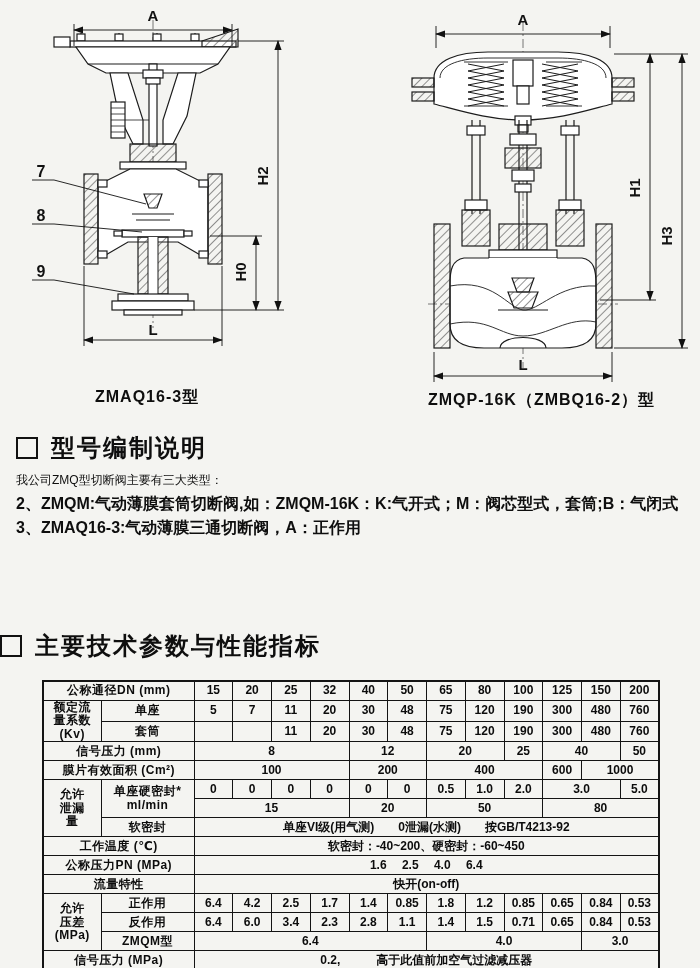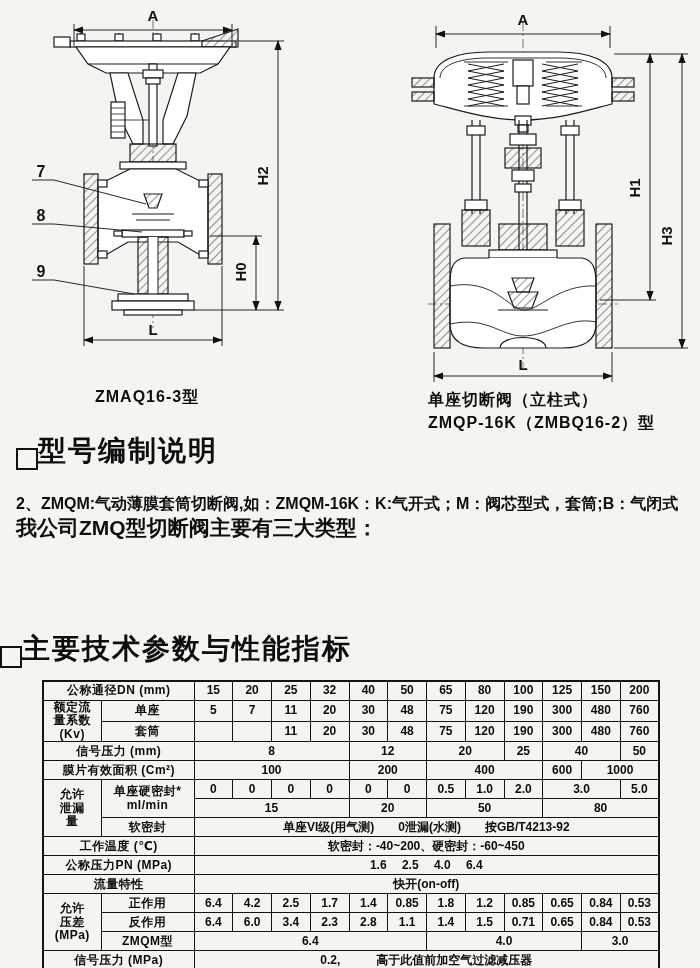--- a/index.html
+++ b/index.html
@@ -7,24 +7,24 @@
     width:700px;height:968px;position:relative;overflow:hidden;
     background:#f4f4f1;color:#0e0e0e;
     font-family:"Liberation Sans","DejaVu Sans",sans-serif;
   }
   .abs{position:absolute;}
   svg{display:block;}
   .dimtxt{font-size:15px;font-weight:bold;fill:#111;text-anchor:middle;
     font-family:"Liberation Sans","DejaVu Sans",sans-serif;}
   .parttxt{font-size:16px;font-weight:bold;fill:#111;text-anchor:middle;}
   .caption{font-weight:bold;font-size:16px;line-height:23px;letter-spacing:1px;}
-  .section-heading{display:flex;align-items:flex-end;
-    font-size:28px;font-weight:bold;letter-spacing:2px;}
+  .section-heading{display:flex;align-items:center;gap:13px;
+    font-size:24px;font-weight:bold;letter-spacing:2px;}
   .sq{width:18px;height:18px;border:2px solid #111;display:inline-block;background:transparent;}
-  .intro{font-size:21px;font-weight:bold;line-height:24px;margin-top:48px;}
+  .intro{font-size:12px;font-weight:normal;line-height:24px;}
   .model-line{font-size:16px;font-weight:bold;line-height:24px;white-space:nowrap;}
   .model-line.indent{padding-left:38px;}
   table.params{border-collapse:collapse;table-layout:fixed;width:616px;
     border:2px solid #141414;background:transparent;}
   table.params td{
     border:1.2px solid #141414;text-align:center;vertical-align:middle;
     font-size:12px;font-weight:bold;padding:0 1px;height:18px;
     white-space:pre-line;line-height:1.12;overflow:hidden;color:#0c0c0c;
   }
   td.lbl{font-size:12px;letter-spacing:0.5px;}
@@ -198,33 +198,33 @@
       <line x1="36" y1="368" x2="214" y2="368" marker-start="url(#arR)" marker-end="url(#arR)"></line>
     </g>
     <text class="dimtxt" x="125" y="17">A</text>
     <text class="dimtxt" transform="rotate(-90 242 180)" x="242" y="180">H1</text>
     <text class="dimtxt" transform="rotate(-90 274 228)" x="274" y="228">H3</text>
     <text class="dimtxt" x="125" y="362">L</text>
   </svg>
 </div>
 
 <div class="abs caption" style="left:428px;top:388px;">
-  <div>单座切断阀（立柱式）</div>
   <div>ZMQP-16K（ZMBQ16-2）型</div>
 </div>
 
 <div class="abs section-heading" style="left:16px;top:432px;">
   <span class="sq"></span>
   <span>型号编制说明</span>
 </div>
 
 <div class="abs intro" style="left:16px;top:468px;">我公司ZMQ型切断阀主要有三大类型：</div>
 
 <div class="abs" style="left:16px;top:492px;width:680px;">
     <div class="model-line">2、ZMQM:气动薄膜套筒切断阀,如：ZMQM-16K：K:气开式；M：阀芯型式，套筒;B：气闭式</div>
+    <div class="model-line">3、ZMAQ16-3:气动薄膜三通切断阀，A：正作用</div>
   </div>
 
 <div class="abs section-heading" style="left:0;top:630px;">
   <span class="sq"></span>
   <span>主要技术参数与性能指标</span>
 </div>
 
 <table class="params abs" style="left:42px;top:680px;">
   <colgroup>
     <col style="width:58px">

